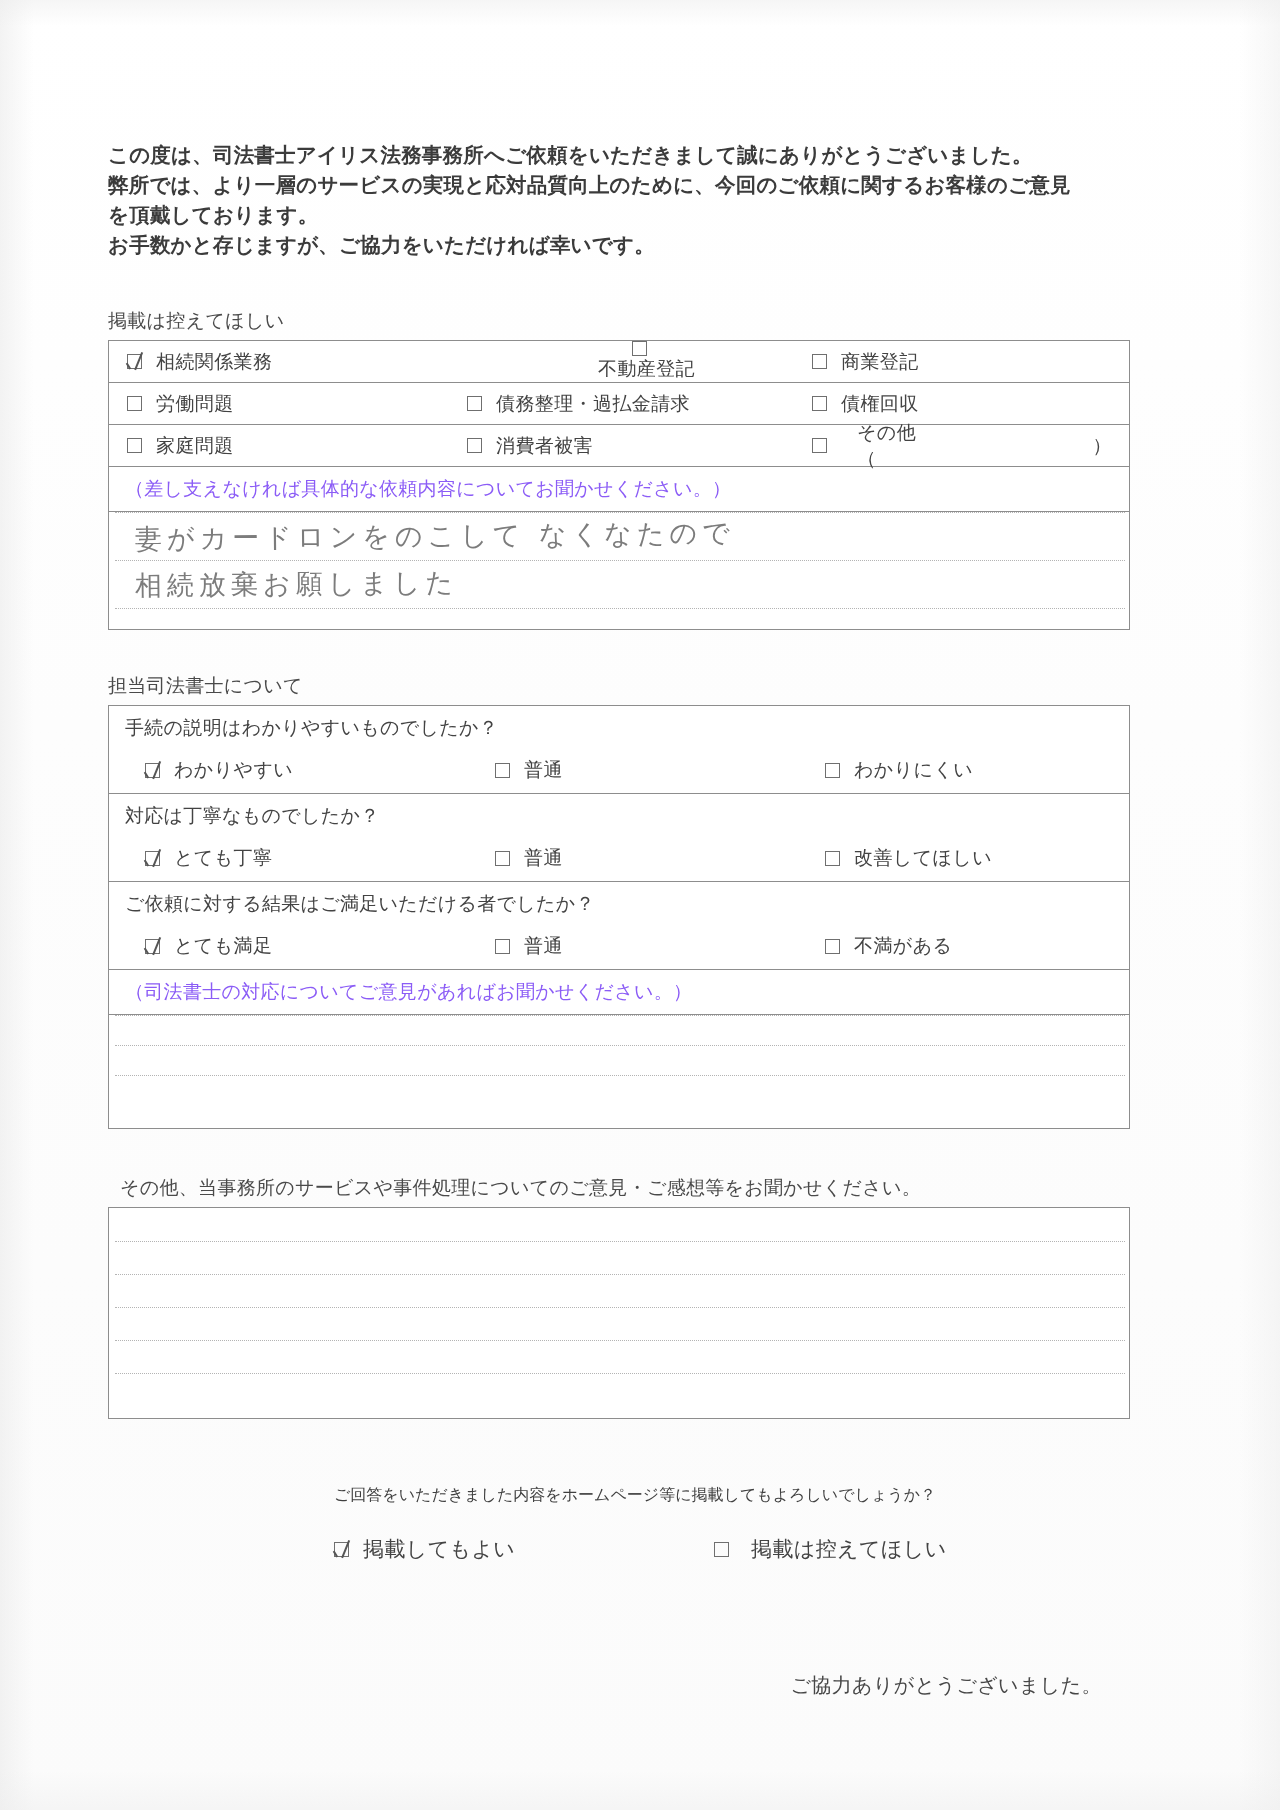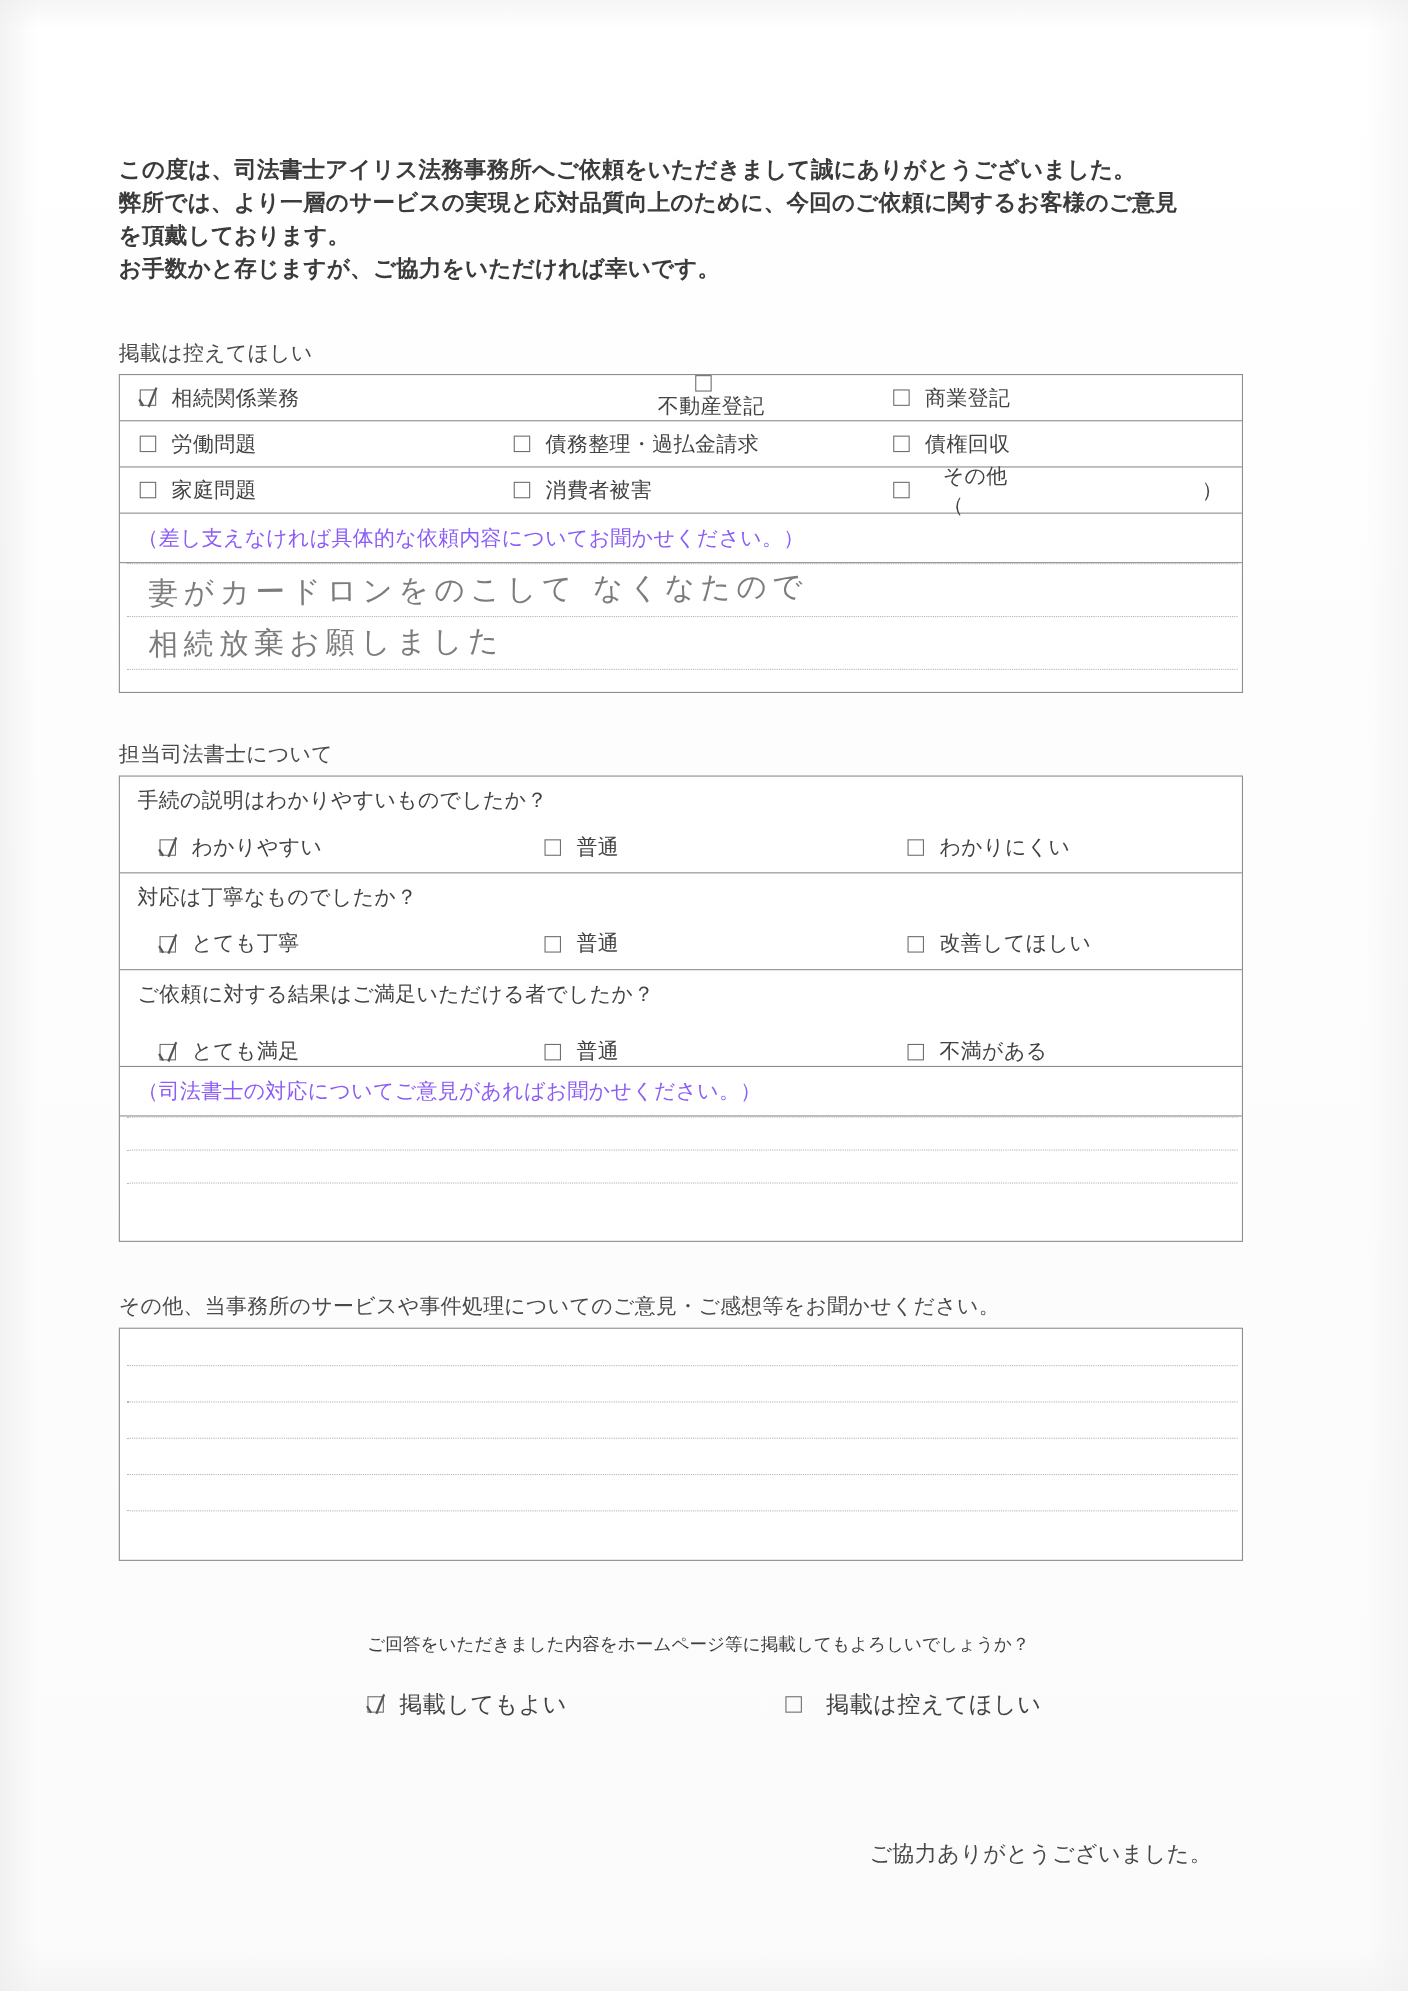--- a/index.html
+++ b/index.html
@@ -285,21 +285,21 @@
           <span class="cbx"></span>
           <span class="lbl">普通</span>
         </div>
         <div class="cbitem">
           <span class="cbx"></span>
           <span class="lbl">改善してほしい</span>
         </div>
       </div>
 
       <div class="q-text">ご依頼に対する結果はご満足いただける者でしたか？</div>
-      <div class="cbrow row-div" style="height:47px; padding-left:36px;align-items:flex-end;">
+      <div class="cbrow row-div" style="height:47px; padding-left:36px;">
         <div class="cbitem" style="width:350px;">
           <span class="cbx checked"></span>
           <span class="lbl">とても満足</span>
         </div>
         <div class="cbitem" style="width:330px;">
           <span class="cbx"></span>
           <span class="lbl">普通</span>
         </div>
         <div class="cbitem">
           <span class="cbx"></span>
@@ -310,21 +310,21 @@
       <div class="prompt row-div">（司法書士の対応についてご意見があればお聞かせください。）</div>
 
       <div class="writelines" style="position:relative; height:114px;">
         <div class="dline" style="top:0px;"></div>
         <div class="dline" style="top:30px;"></div>
         <div class="dline" style="top:60px;"></div>
         <div class="hand" style="left:26px; top:6px; font-size:24px;"></div>
       </div>
     </div>
 
-    <div class="sec-label" style="position:absolute; top:1175px; left:0;">その他、当事務所のサービスや事件処理についてのご意見・ご感想等をお聞かせください。</div>
+    <div class="sec-label" style="position:absolute; top:1175px; left:12px;">その他、当事務所のサービスや事件処理についてのご意見・ご感想等をお聞かせください。</div>
 
     <div class="box" style="position:absolute; top:1207px; left:0; width:1022px; height:212px;">
       <div class="writelines" style="position:relative; height:210px;">
         <div class="dline" style="top:33px;"></div>
         <div class="dline" style="top:66px;"></div>
         <div class="dline" style="top:99px;"></div>
         <div class="dline" style="top:132px;"></div>
         <div class="dline" style="top:165px;"></div>
         <div class="hand" style="left:26px; top:4px; font-size:24px;"></div>
       </div>

